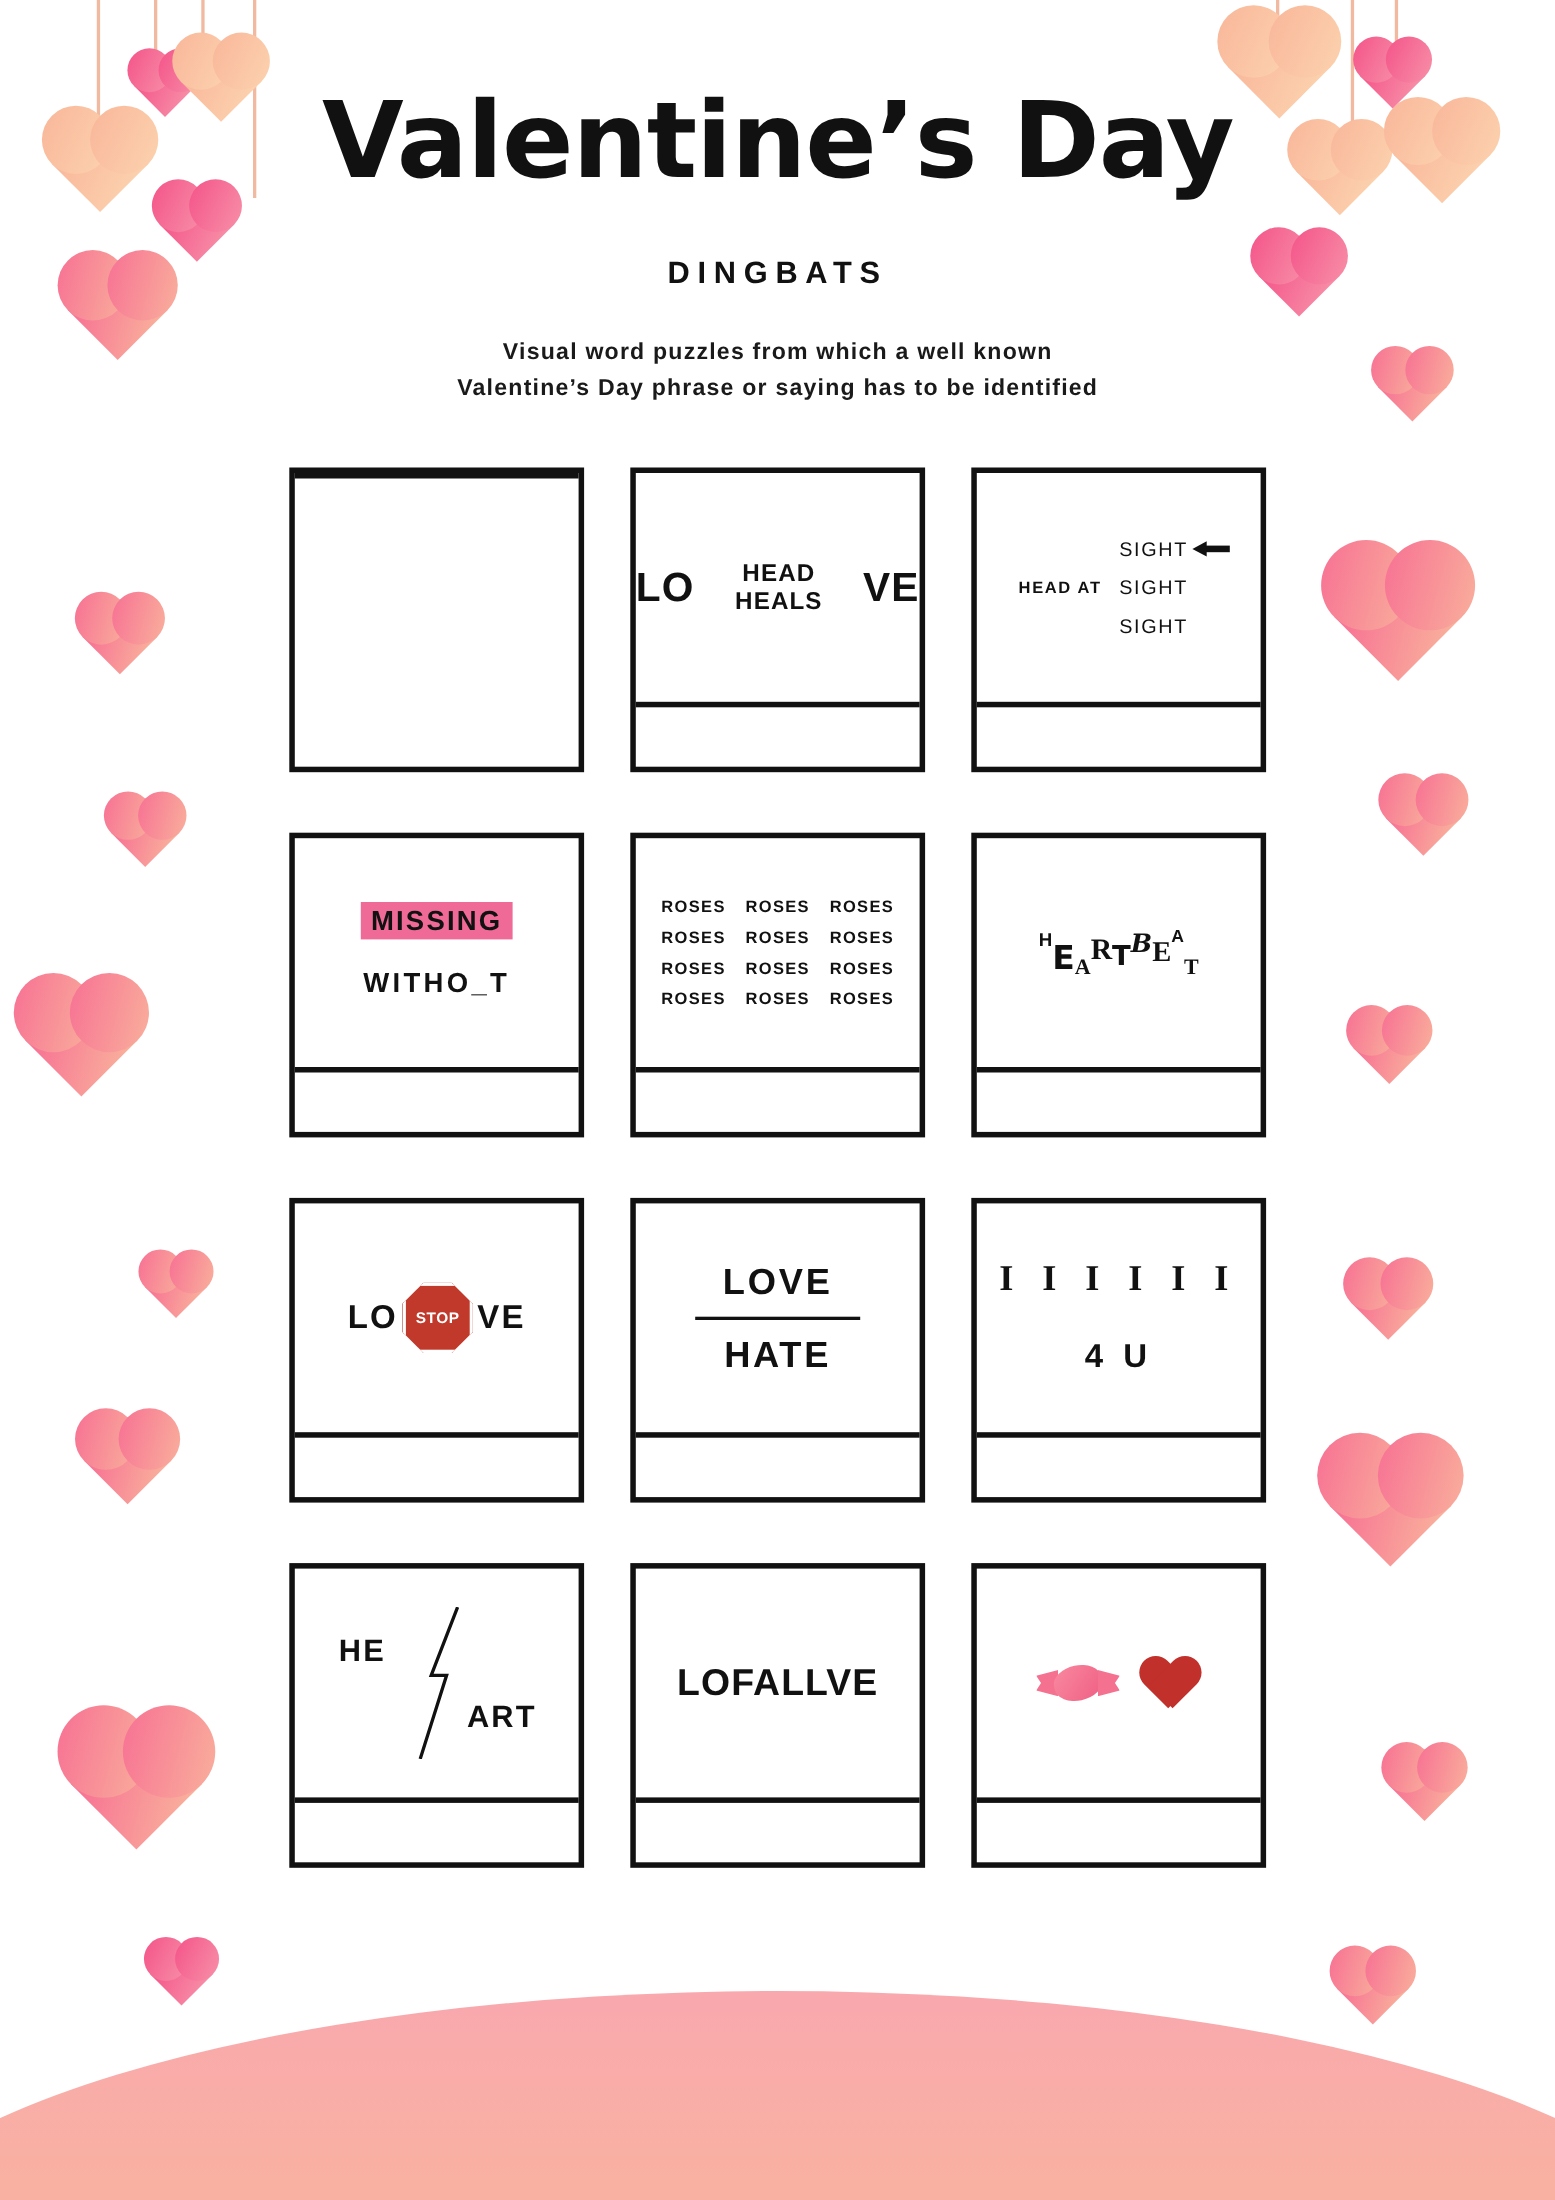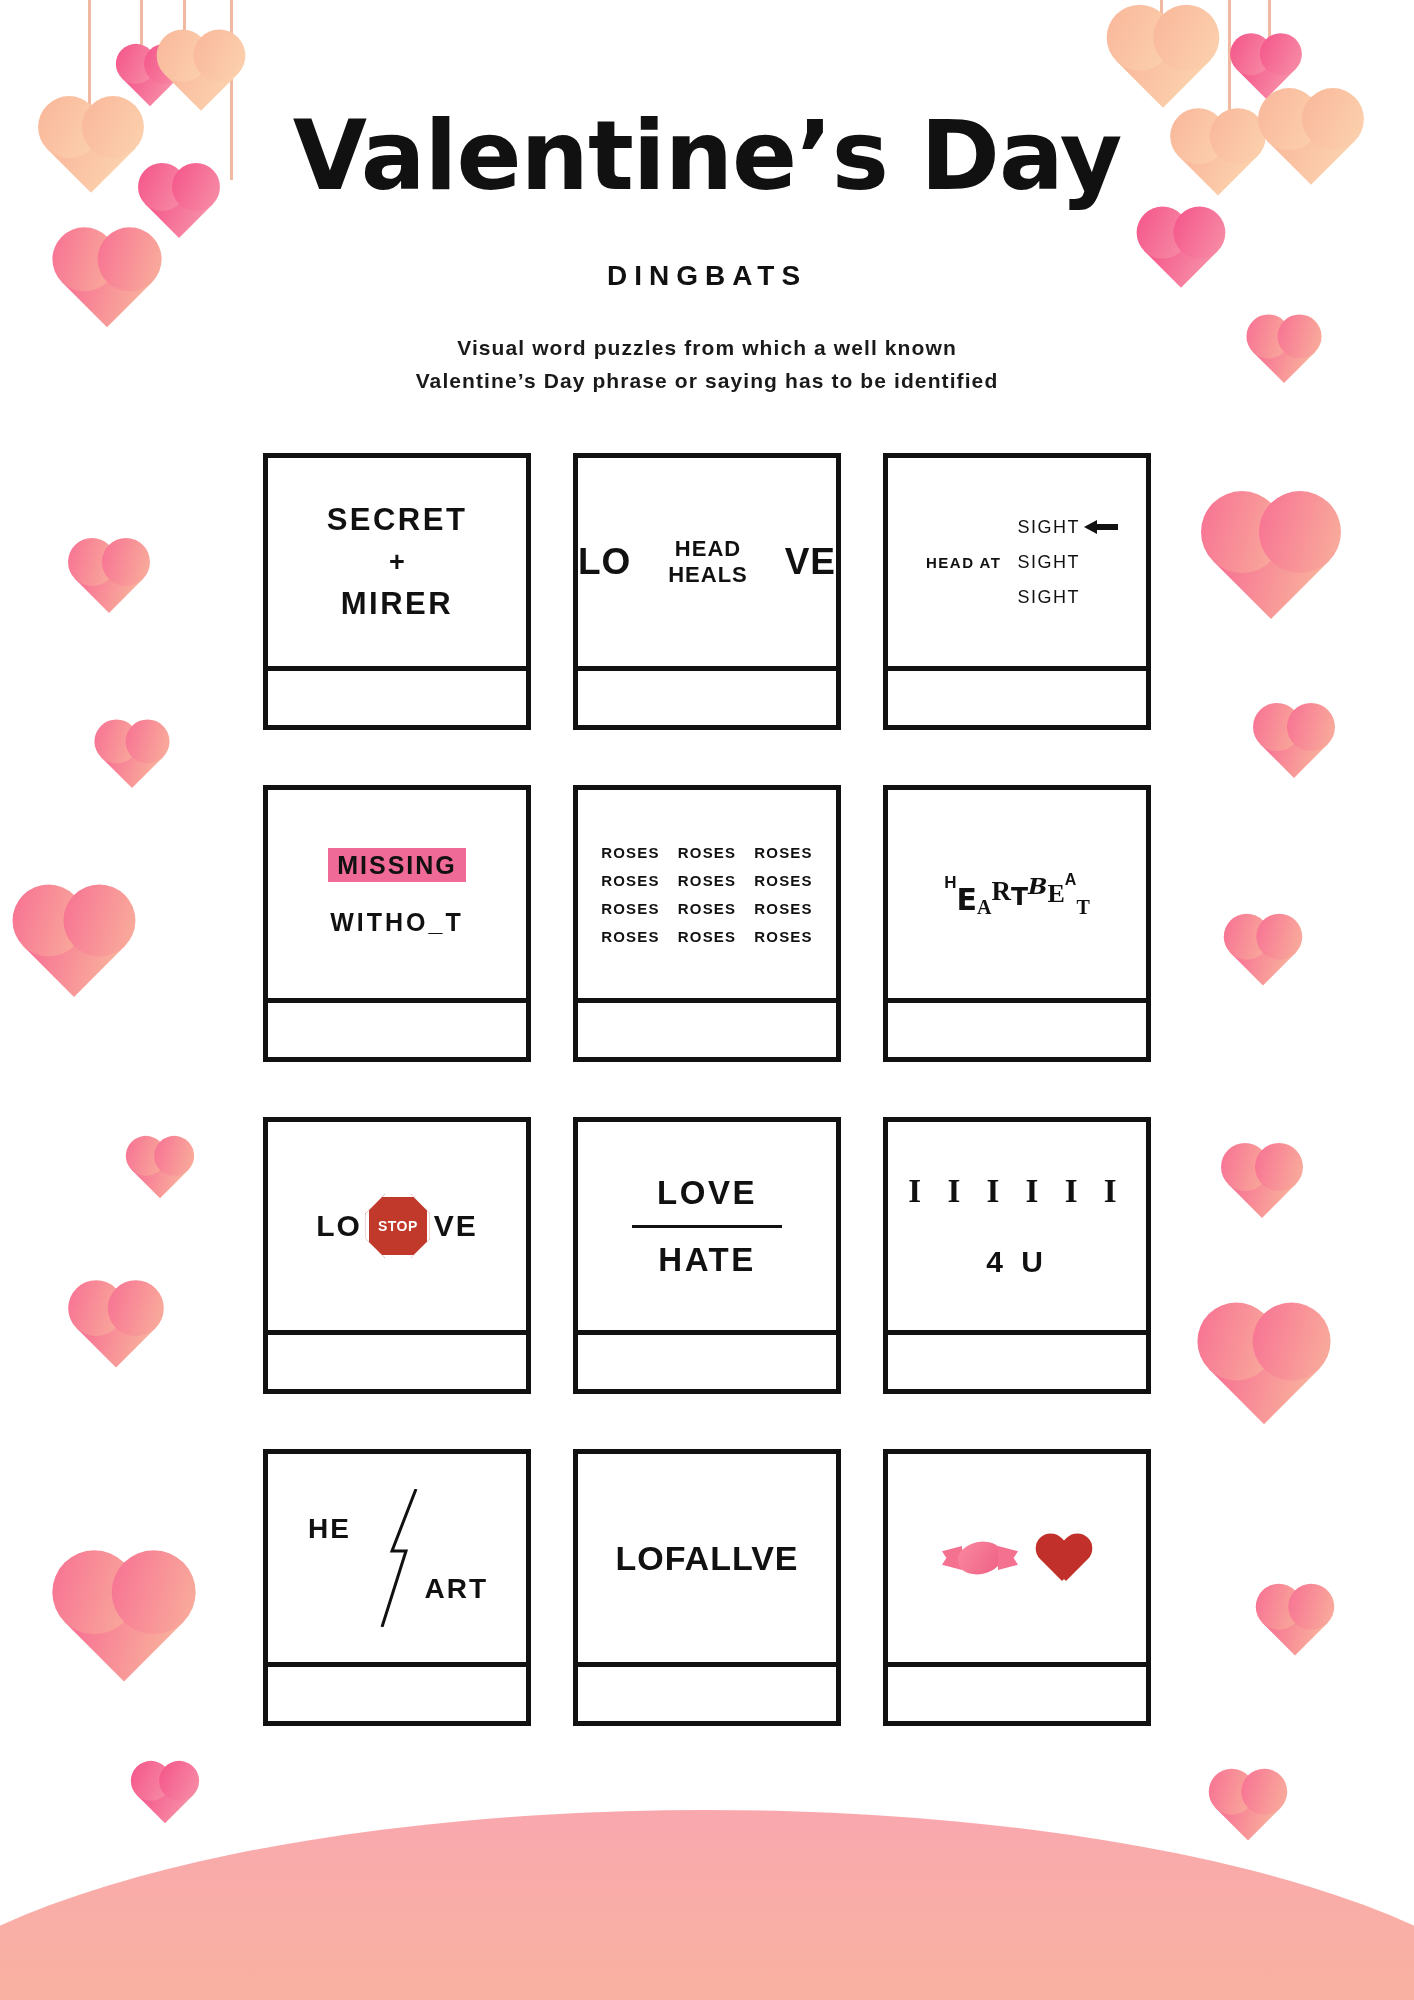--- a/index.html
+++ b/index.html
@@ -22,21 +22,21 @@
   .h-rose{background:linear-gradient(150deg,#f76d93 0%,#f9b39c 100%);}
   .h-deeppink{background:linear-gradient(160deg,#f4558a 0%,#f78fa7 100%);}
 
   .bottom-arc{
     position:absolute;left:50%;bottom:-330px;transform:translateX(-50%);
     width:1700px;height:520px;border-radius:50% 50% 0 0;
     background:linear-gradient(180deg,#f9a8ae 0%,#f9b79a 55%,#fbc9a6 100%);
   }
 
   
-  .header{position:relative;z-index:5;text-align:center;padding-top:108px;}
+  .header{position:relative;z-index:5;text-align:center;padding-top:80px;}
   .title{
     font-family:"DejaVu Sans", sans-serif;
     font-weight:bold;font-size:96px;line-height:1.0;color:#111;
     letter-spacing:-1px;
   }
   .subtitle{
     margin-top:56px;font-weight:bold;font-size:28px;letter-spacing:7px;color:#111;
   }
   .desc{
     margin-top:40px;font-weight:bold;font-size:21px;line-height:1.55;
@@ -198,27 +198,20 @@
   <div class="subtitle">DINGBATS</div>
   <div class="desc">
     <div>Visual word puzzles from which a well known</div>
     <div>Valentine’s Day phrase or saying has to be identified</div>
   </div>
 </div>
 
 <div class="grid">
 
   <div class="card">
-    <div class="card-body">
-      <div class="stack p-text">
-        <div class="big">SECRET</div>
-        <div class="plus">+</div>
-        <div class="big">MIRER</div>
-      </div>
-    </div>
     <div class="card-answer"></div>
   </div>
 
   <div class="card">
     <div class="card-body">
       <div class="frac-row p-text">
         <span class="side">LO</span>
         <span class="frac">
           <span class="num">HEAD</span>
           <span class="bar"></span>

